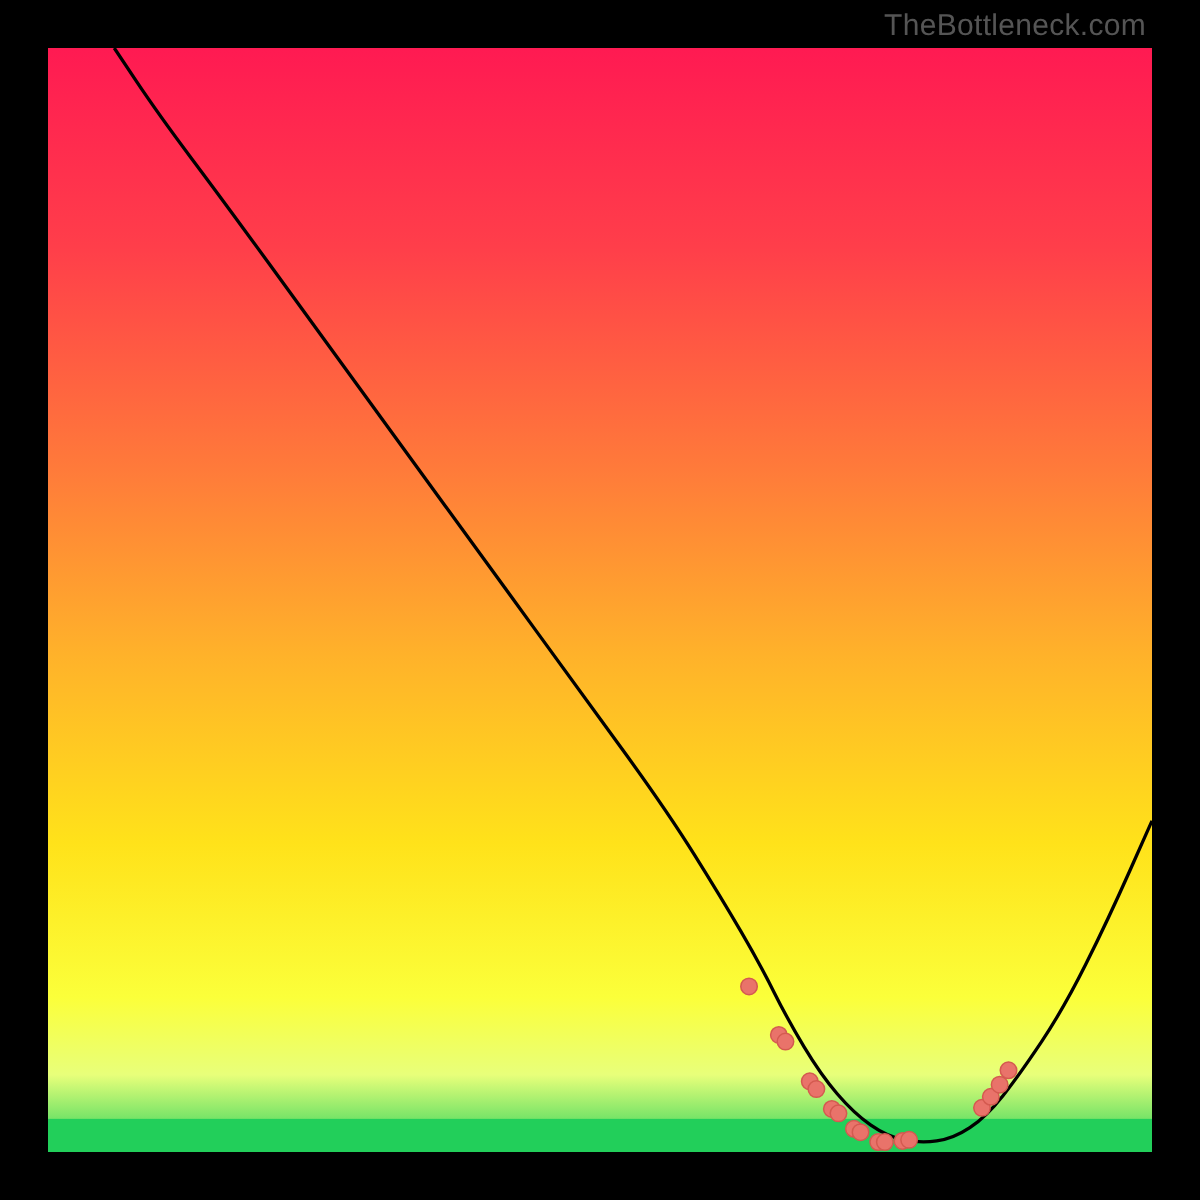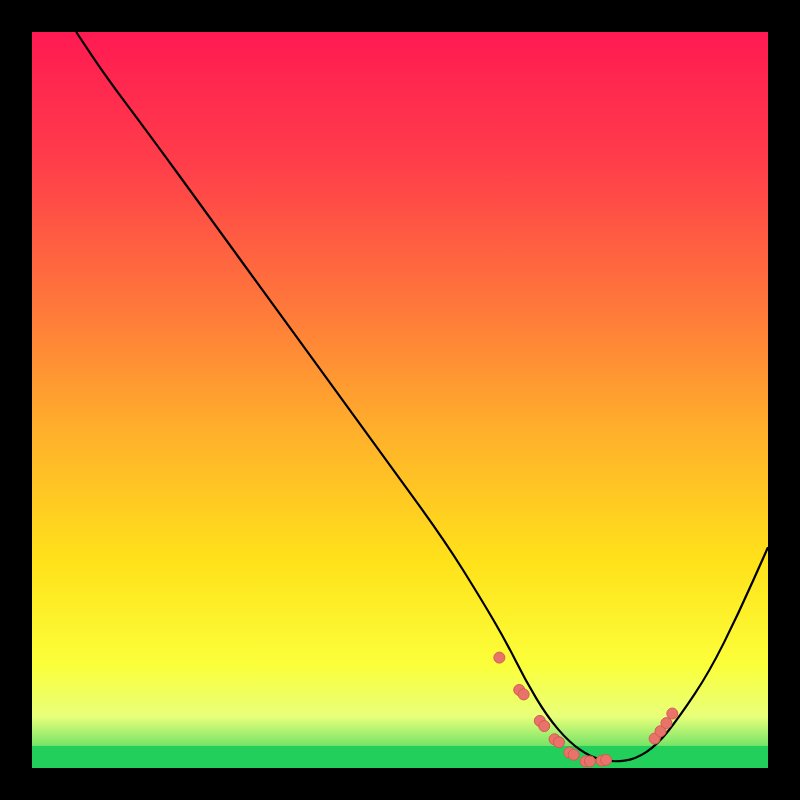--- a/index.html
+++ b/index.html
@@ -5,20 +5,21 @@
   html,body{margin:0;padding:0;width:800px;height:800px;background:#000;overflow:hidden}
   .frame{position:absolute;left:0;top:0;width:800px;height:800px;background:#000}
   .plot-area{position:absolute;left:32px;top:32px;width:736px;height:736px}
   .watermark{position:absolute;top:6px;right:36px;font:20px Arial,Helvetica,sans-serif;color:#555;letter-spacing:.2px}
   svg{position:absolute;left:0;top:0}
 </style>
 </head>
 <body>
 
 <div class="frame">
+  <div class="watermark">TheBottleneck.com</div>
 
   <div class="plot-area">
     <svg id="chart-svg" width="736" height="736" viewBox="0 0 736 736">
       <defs>
         <linearGradient id="bg-grad" x1="0" y1="0" x2="0" y2="1">
             <stop offset="0%" stop-color="#ff1a52"></stop>
             <stop offset="18%" stop-color="#ff3e4a"></stop>
             <stop offset="38%" stop-color="#ff7a3a"></stop>
             <stop offset="55.00000000000001%" stop-color="#ffb22a"></stop>
             <stop offset="72%" stop-color="#ffe21a"></stop>

